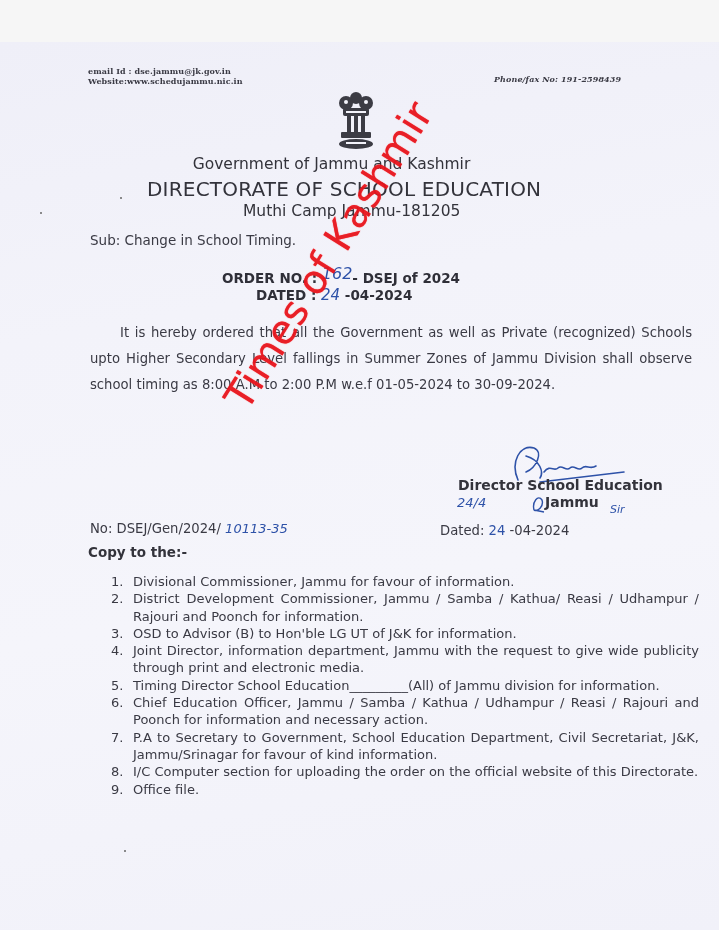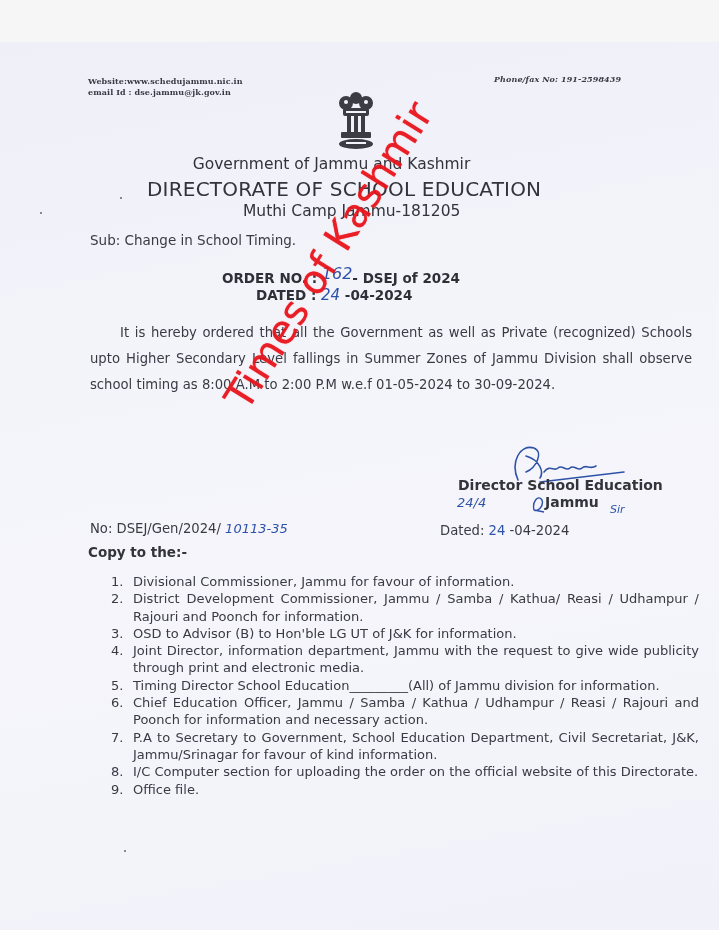--- a/index.html
+++ b/index.html
@@ -49,21 +49,21 @@
     }
     .dot { position: absolute; width: 2px; height: 2px; background: #666; border-radius: 1px; }
   </style>
 </head>
 <body>
 
 <div class="top-strip"></div>
 
 <div class="paper">
 
-  <div class="abs serif-small" style="left:88px; top:24px;margin-top:21px;">email Id : dse.jammu@jk.gov.in</div>
+  <div class="abs serif-small" style="left:88px; top:24px;">email Id : dse.jammu@jk.gov.in</div>
   <div class="abs serif-small" style="left:88px; top:34px;">Website:www.schedujammu.nic.in</div>
   <div class="abs serif-small" style="left:494px; top:32px;font-style:italic;">Phone/fax No: 191-2598439</div>
 
   <svg class="emblem" viewBox="0 0 44 62">
     <g fill="#3c3c44">
       <ellipse cx="22" cy="8" rx="6" ry="6"></ellipse>
       <ellipse cx="12" cy="13" rx="7" ry="7"></ellipse>
       <ellipse cx="32" cy="13" rx="7" ry="7"></ellipse>
       <rect x="9" y="18" width="26" height="8" rx="2"></rect>
       <rect x="13" y="26" width="4" height="16"></rect>

